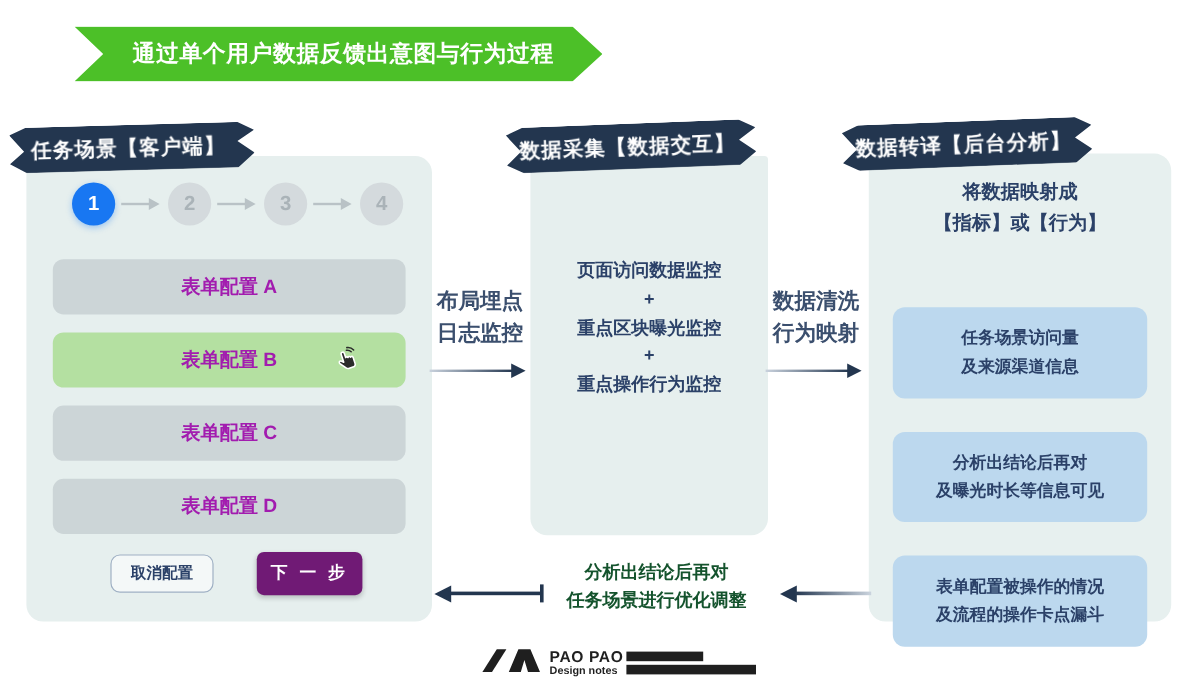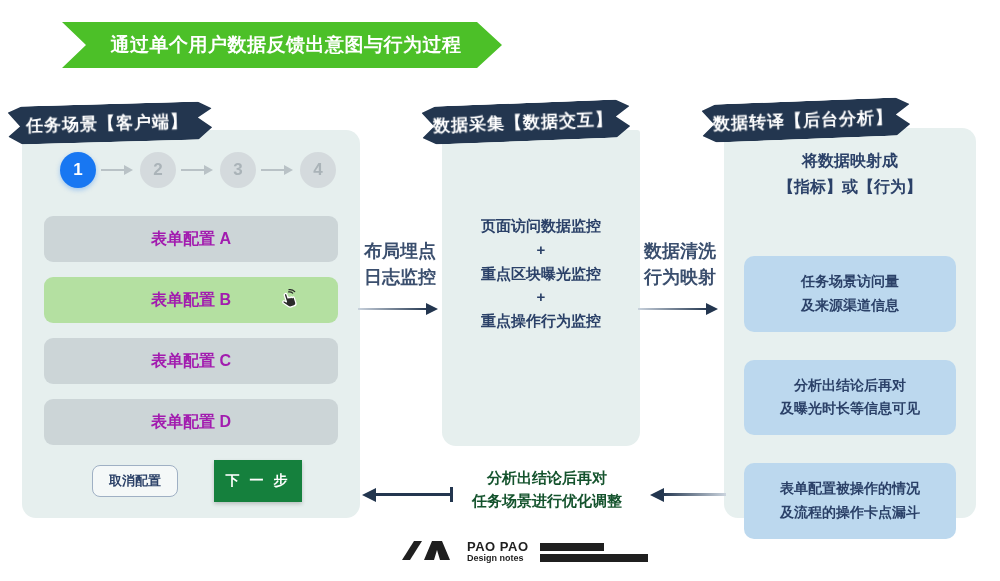--- a/index.html
+++ b/index.html
@@ -220,23 +220,23 @@
     background: #f4f8f8;
     color: #2b4168;
     font-size: 13px;
     font-weight: bold;
     display: flex;
     align-items: center;
     justify-content: center;
   }
   .btn-next {
     width: 88px;
-    height: 42px;
-    border-radius: 0;
-    background: #15803d;
+    height: 36px;
+    border-radius: 6px;
+    background: #701a75;
     color: #ffffff;
     font-size: 14px;
     font-weight: bold;
     letter-spacing: 3px;
     display: flex;
     align-items: center;
     justify-content: center;
     box-shadow: 0 2px 4px rgba(0,0,0,0.2);
   }
 
@@ -381,21 +381,21 @@
     margin-top: 28px;
   }
 
   
   .footer {
     position: absolute;
     left: 400px;
     top: 538px;
     display: flex;
     align-items: center;
-    gap: 9px;
+    gap: 0;
   }
   .footer-mark { display: block; }
   .footer-txt {
     display: flex;
     flex-direction: column;
     line-height: 1.05;
   }
   .footer-title {
     font-size: 13px;
     font-weight: bold;

